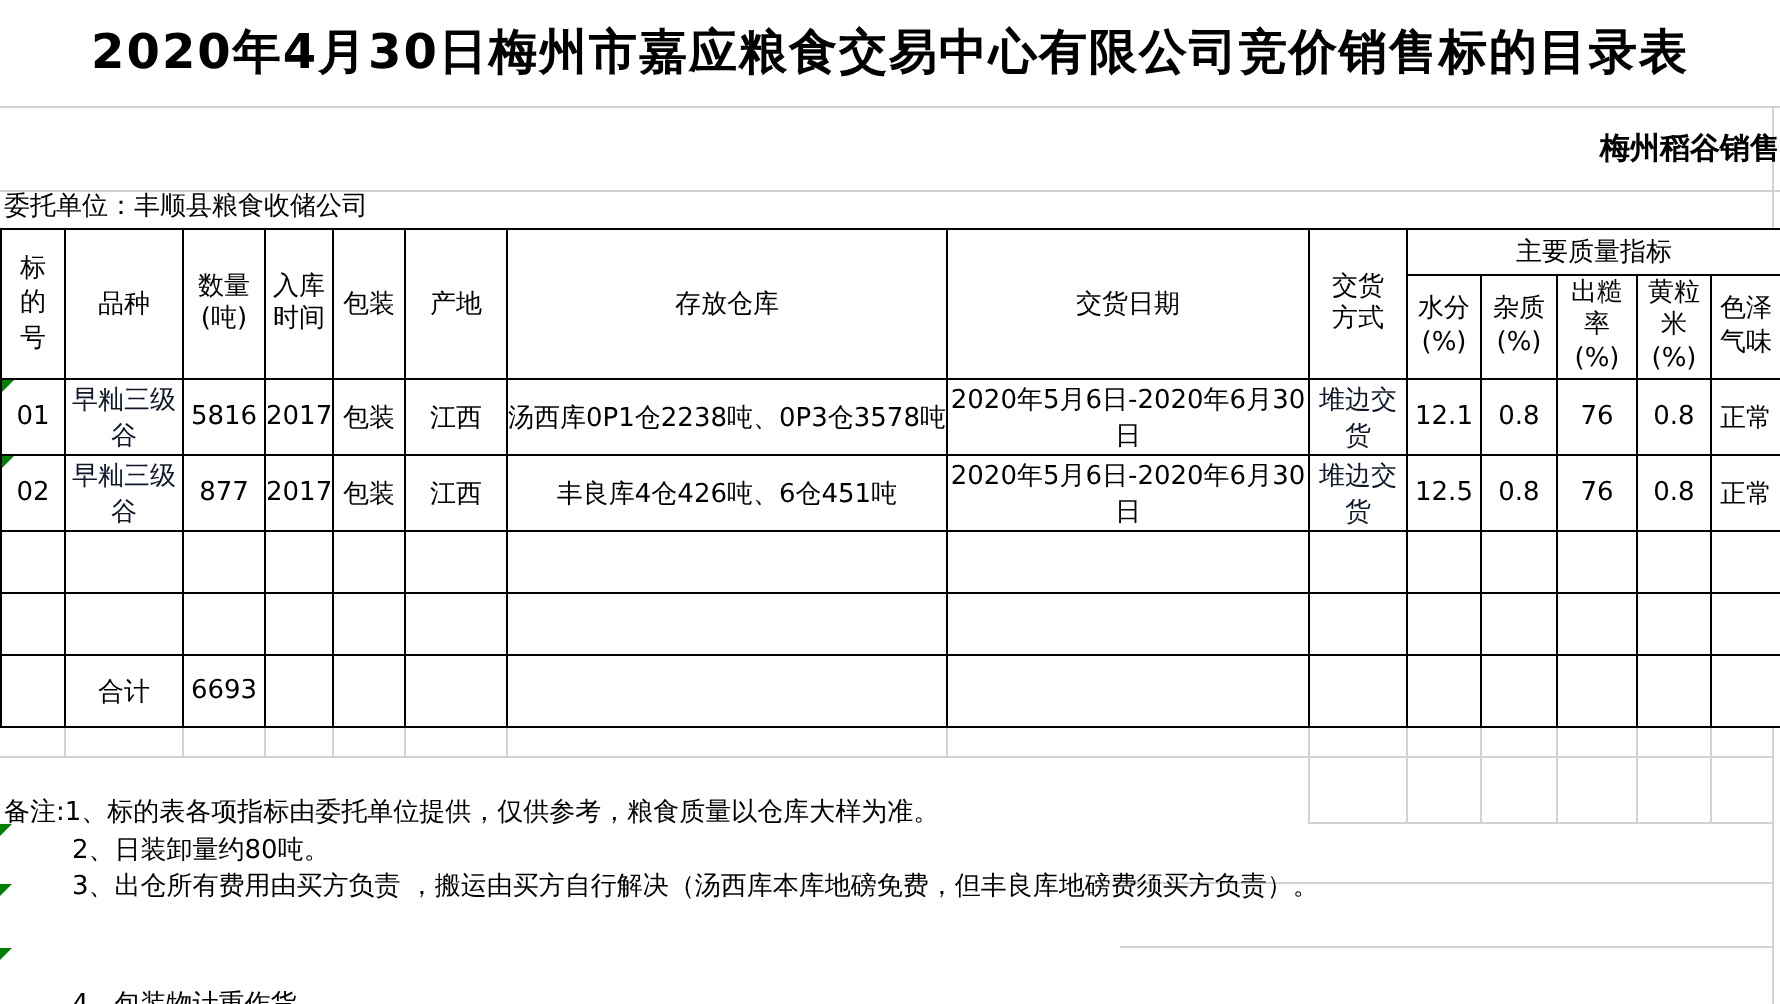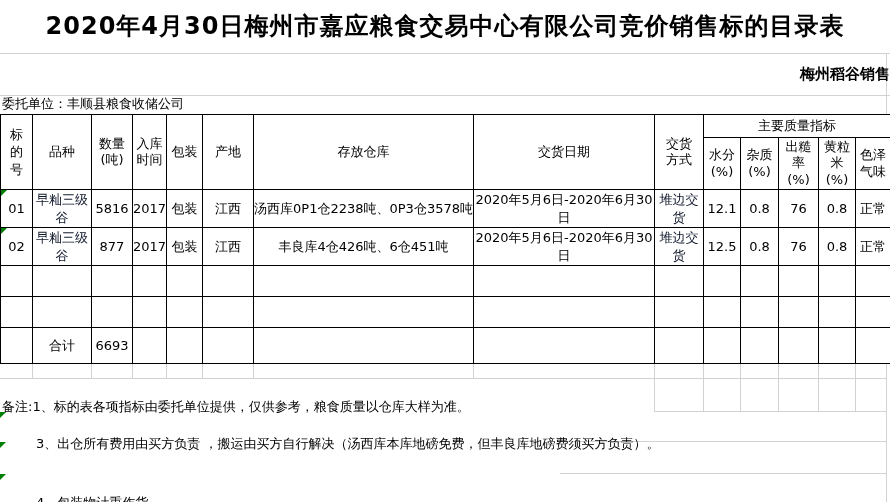--- a/index.html
+++ b/index.html
@@ -208,16 +208,17 @@
   </tbody>
     </table>
 
   <div class="tri" style="left:1px;top:190px;"></div>
   <div class="tri" style="left:1px;top:228px;"></div>
   <div class="tri" style="left:0;top:412px;"></div>
   <div class="tri" style="left:0;top:442px;"></div>
   <div class="tri" style="left:0;top:474px;"></div>
 
   <div class="note n1">备注:1、标的表各项指标由委托单位提供，仅供参考，粮食质量以仓库大样为准。</div>
+  <div class="note n2">2、日装卸量约80吨。</div>
   <div class="note n3">3、出仓所有费用由买方负责 ，搬运由买方自行解决（汤西库本库地磅免费，但丰良库地磅费须买方负责）。</div>
   <div class="note n4">4、包装物计重作货。</div>
 
 </div>
 
 </body></html>

